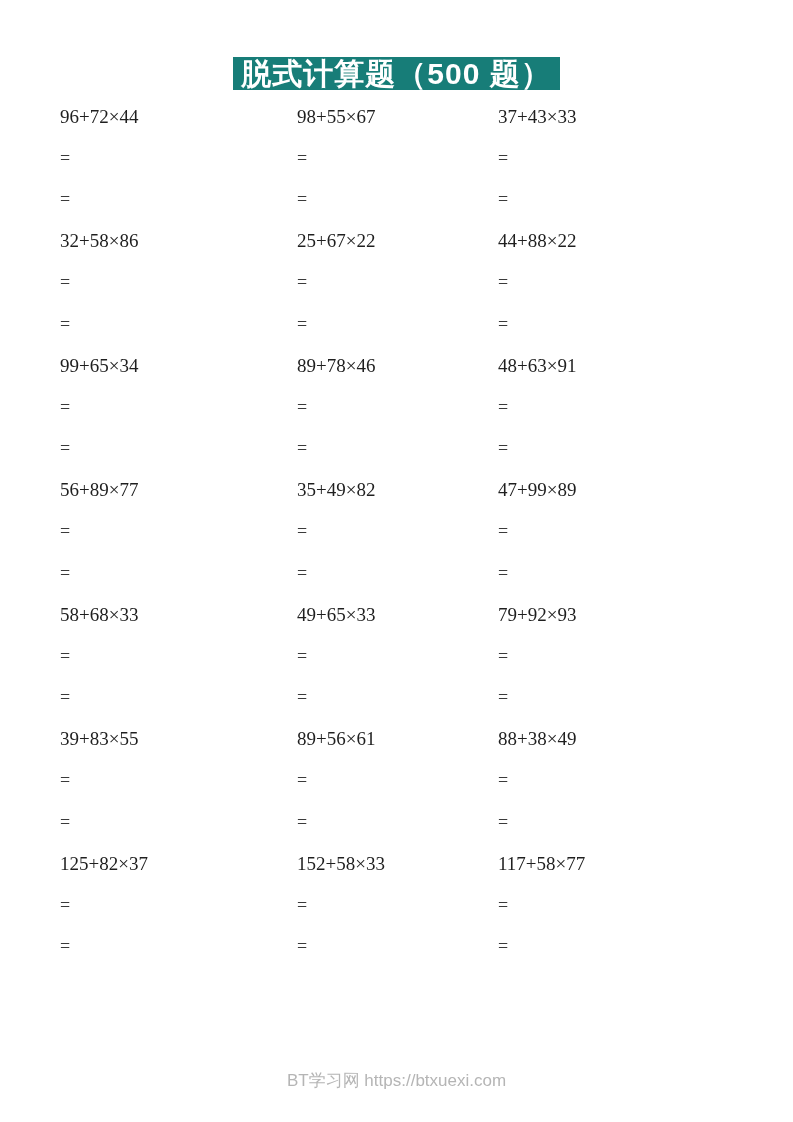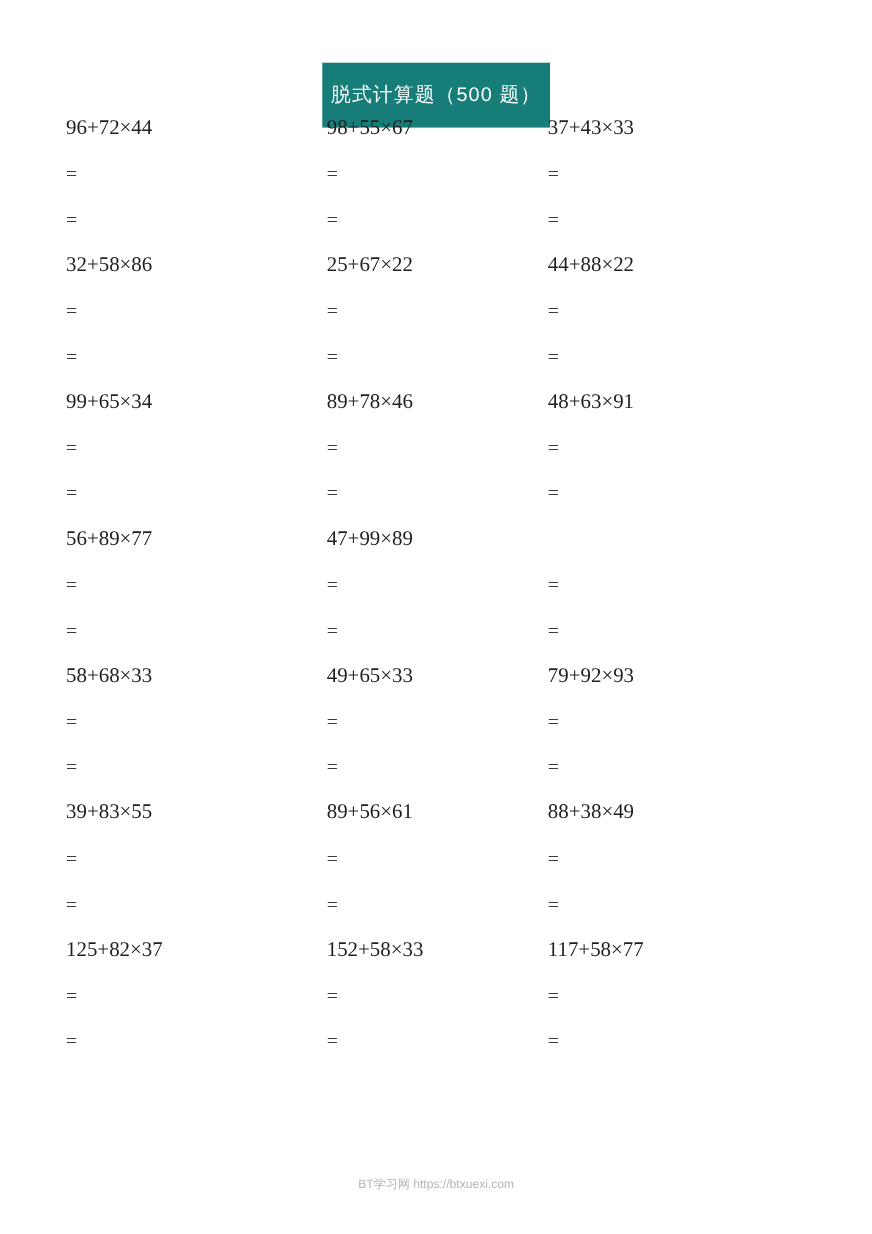--- a/index.html
+++ b/index.html
@@ -25,24 +25,24 @@
     left: 0;
     width: 100%;
     text-align: center;
   }
   .title {
     display: inline-block;
     margin: 0;
     background: var(--title-bg);
     color: var(--title-text);
     font-family: "Liberation Sans", sans-serif;
-    font-size: 18px;
-    font-weight: normal;
+    font-size: 30px;
+    font-weight: bold;
     line-height: 33px;
-    padding: 13px 8px;
+    padding: 0 8px;
     letter-spacing: 1px;
   }
   .content {
     position: absolute;
     top: 96px;
     left: 0;
     width: 100%;
   }
   .line {
     display: grid;
@@ -60,21 +60,21 @@
     font-size: 18px;
     color: var(--eq);
   }
   .footer {
     position: absolute;
     top: 1069px;
     left: 0;
     width: 100%;
     text-align: center;
     font-family: "Liberation Sans", sans-serif;
-    font-size: 11px;
+    font-size: 17px;
     color: var(--footer-text);
   }
 </style>
 </head>
 <body>
 
 <div class="page">
   <div class="title-wrap">
     <h1 class="title">脱式计算题（500 题）</h1>
   </div>
@@ -119,20 +119,21 @@
         <span class="cell eq">=</span>
         <span class="cell eq">=</span>
       </div>
       <div class="line">
         <span class="cell eq">=</span>
         <span class="cell eq">=</span>
         <span class="cell eq">=</span>
       </div>
       <div class="line">
         <span class="cell expr">56+89×77</span>
+        <span class="cell expr">35+49×82</span>
         <span class="cell expr">47+99×89</span>
       </div>
       <div class="line">
         <span class="cell eq">=</span>
         <span class="cell eq">=</span>
         <span class="cell eq">=</span>
       </div>
       <div class="line">
         <span class="cell eq">=</span>
         <span class="cell eq">=</span>

